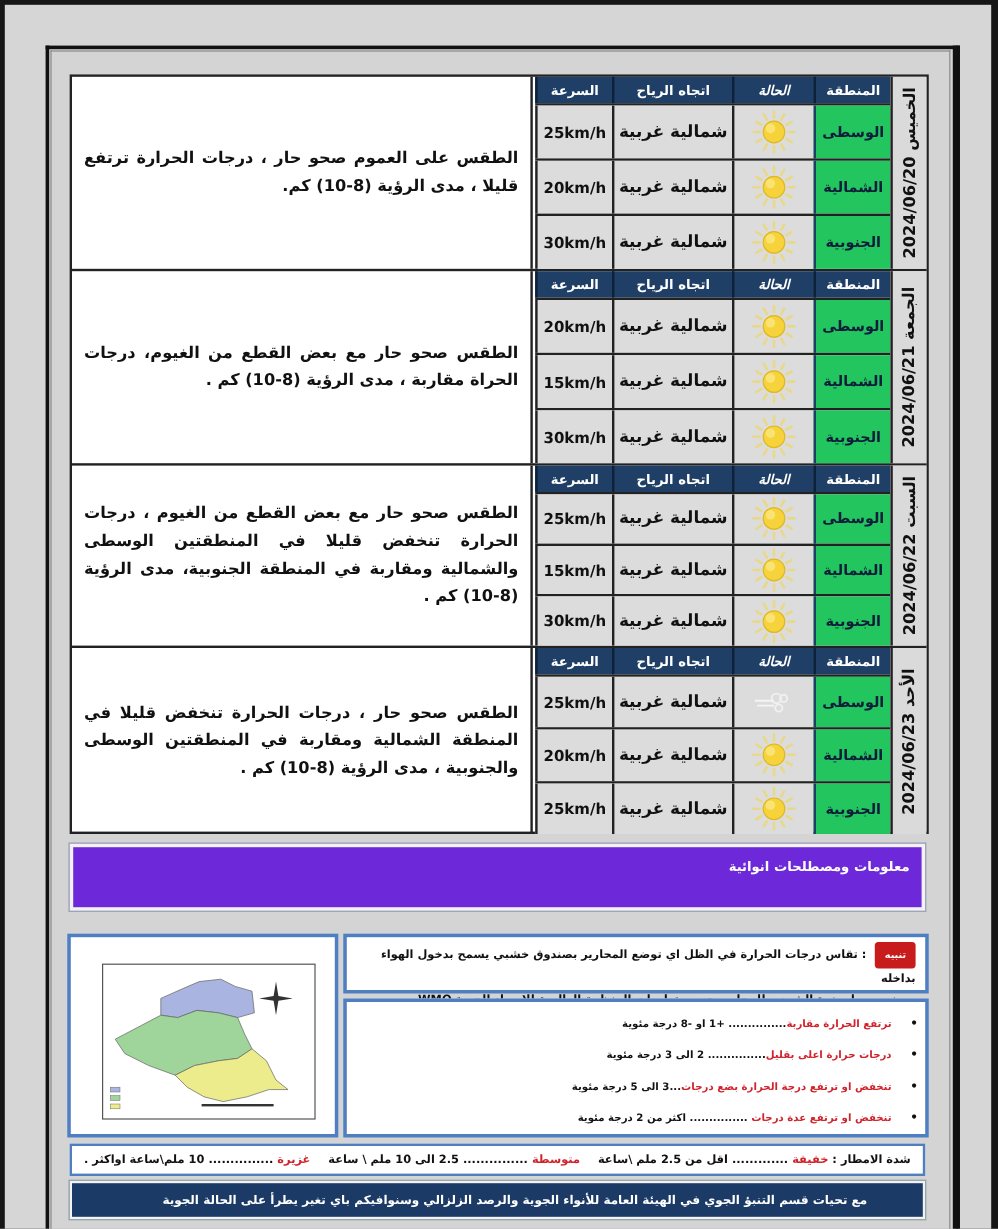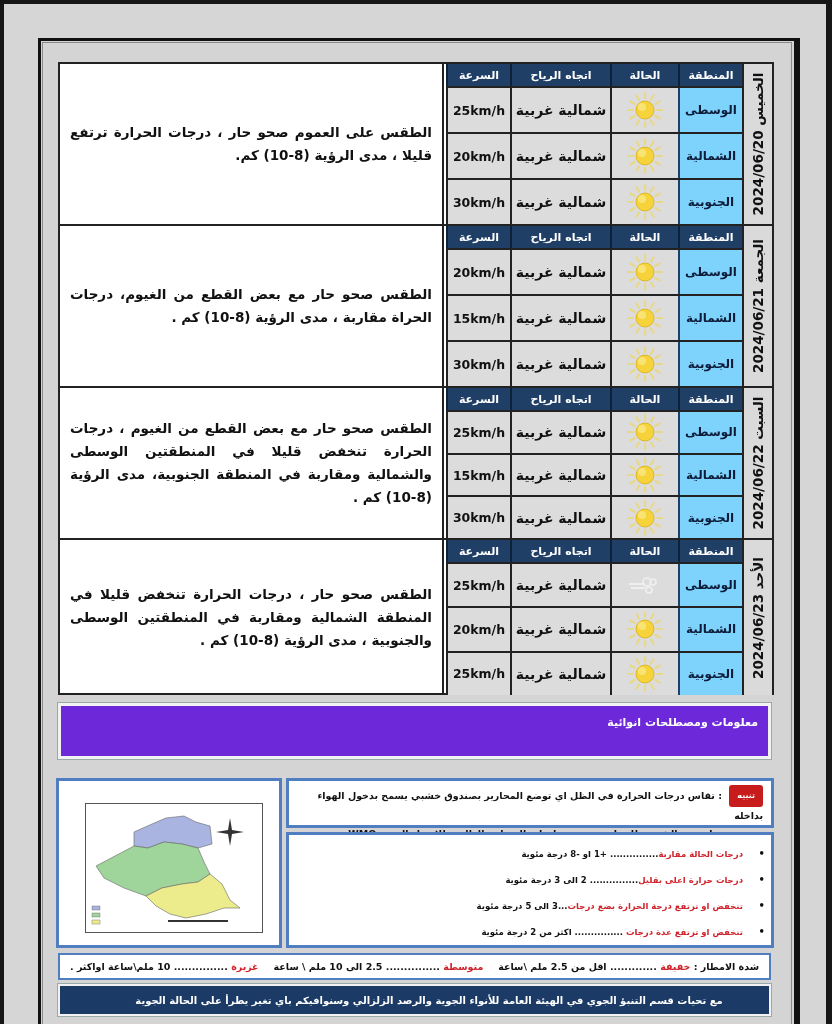--- a/index.html
+++ b/index.html
@@ -54,29 +54,29 @@
     color:#fff; font-size:11px; font-weight:bold;
     display:flex; align-items:center; justify-content:center;
     border-left:2px solid #0d2238;
     box-sizing:border-box;
   }
   .grid-row {
     flex:1; display:flex; flex-direction:row-reverse;
     border-top:2px solid #222;
   }
   .c-region { width:64px; }
-  .c-state  { width:68px; }
+  .c-state  { width:68px;font-style:italic; }
   .c-dir    { width:100px; }
   .c-speed  { width:64px; }
   .cell {
     display:flex; align-items:center; justify-content:center;
     box-sizing:border-box; border-left:2px solid #222;
     background:#dcdcdc; font-size:14px; font-weight:bold; color:#111;
   }
-  .cell.region { background:#7dd3fc; color:#0d1c3a; font-size:12px; border-left:2px solid #1f3f66; }
+  .cell.region { background:#22c55e; color:#0d1c3a; font-size:12px; border-left:2px solid #1f3f66; }
   .cell.speed { font-family:"DejaVu Sans", sans-serif; font-size:12.5px; }
   .cell.dir { direction:rtl; }
   .date-col {
     position:absolute; right:0; top:0; bottom:0; width:28px;
     background:#dadada; border-left:2px solid #222;
     display:flex; align-items:center; justify-content:center;
   }
   .date-col span {
     transform:rotate(-90deg); white-space:nowrap;
     font-weight:bold; font-size:13.5px; color:#111;
@@ -523,21 +523,21 @@
 </div>
 
 <div class="note-box">
   <span class="note-badge">تنبيه</span>
   <span>: تقاس درجات الحرارة في الظل اي توضع المحارير بصندوق خشبي يسمح بدخول الهواء بداخله</span><br>
   <span>ويمنع وصول ضوء الشمس للمحارير حسب تعليمات المنظمة العالمية للارصاد الجوية WMO</span>
 </div>
 
 <div class="terms-box">
   <ul>
-    <li><span class="red">درجات الحالة مقاربة</span><span>...............</span> <span>+1 او -8 درجة مئوية</span></li>
+    <li><span class="red">ترتفع الحرارة مقاربة</span><span>...............</span> <span>+1 او -8 درجة مئوية</span></li>
     <li><span class="red">درجات حرارة اعلى بقليل</span><span>...............</span> <span>2 الى 3 درجة مئوية</span></li>
     <li><span class="red">تنخفض او ترتفع درجة الحرارة بضع درجات</span><span>...</span><span>3 الى 5 درجة مئوية</span></li>
     <li><span class="red">تنخفض او ترتفع عدة درجات</span><span> ...............</span> <span>اكثر من 2 درجة مئوية</span></li>
   </ul>
 </div>
 
 <div class="rain-box">
   <span>شدة الامطار :</span>&nbsp;
   <span class="red">خفيفة</span>&nbsp;
   <span>............. اقل من 2.5 ملم \ساعة</span>

